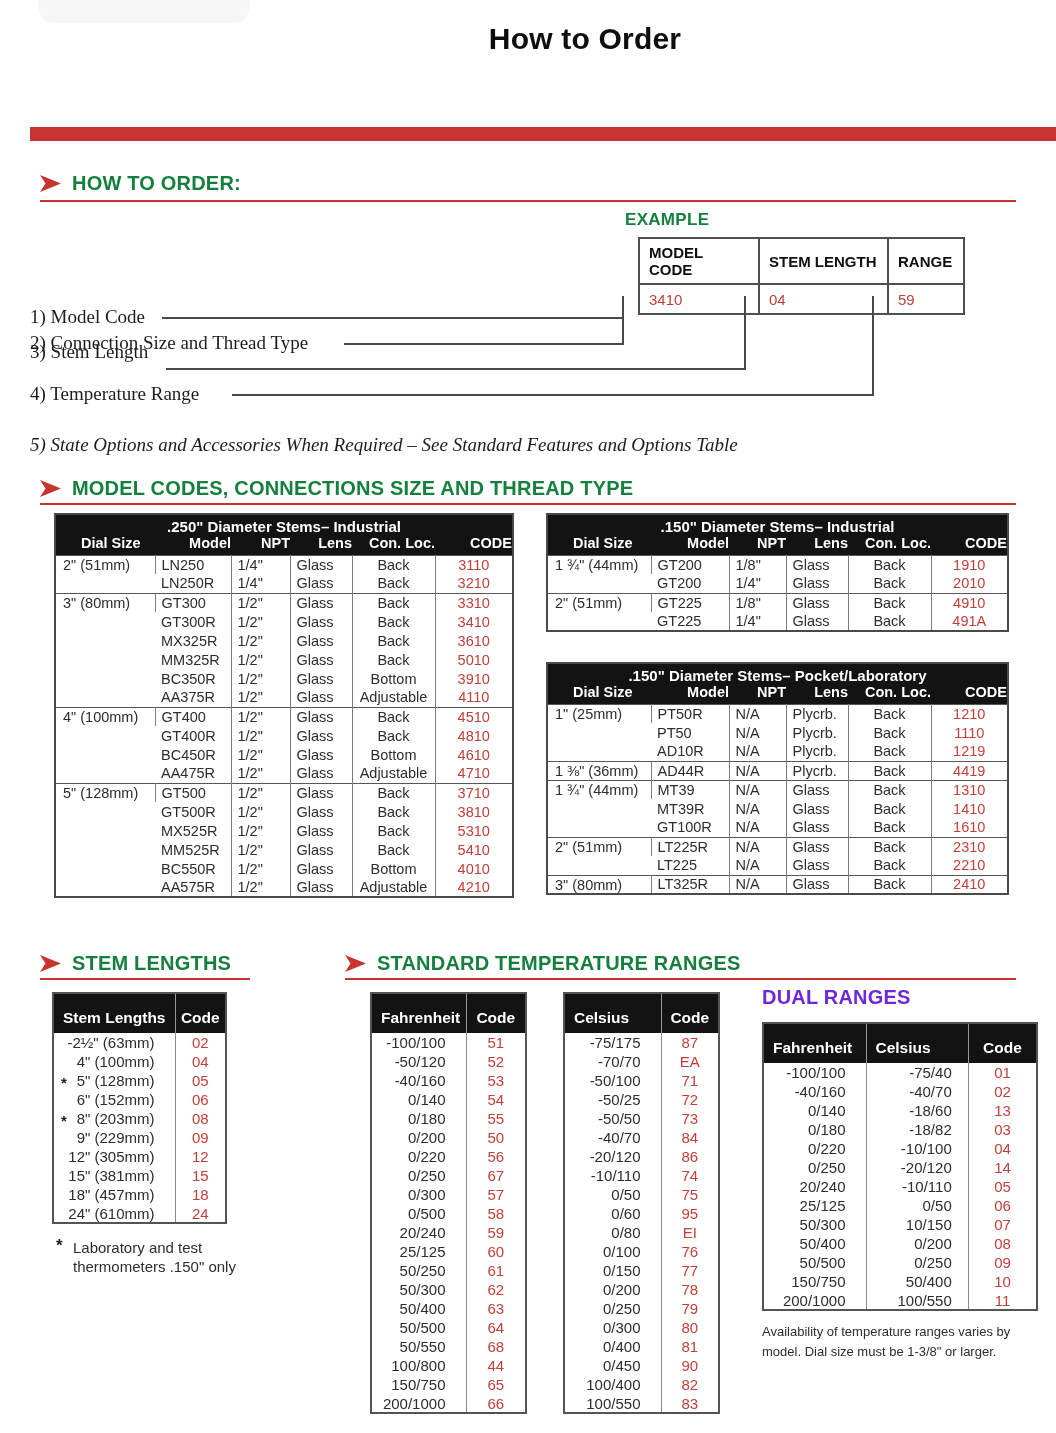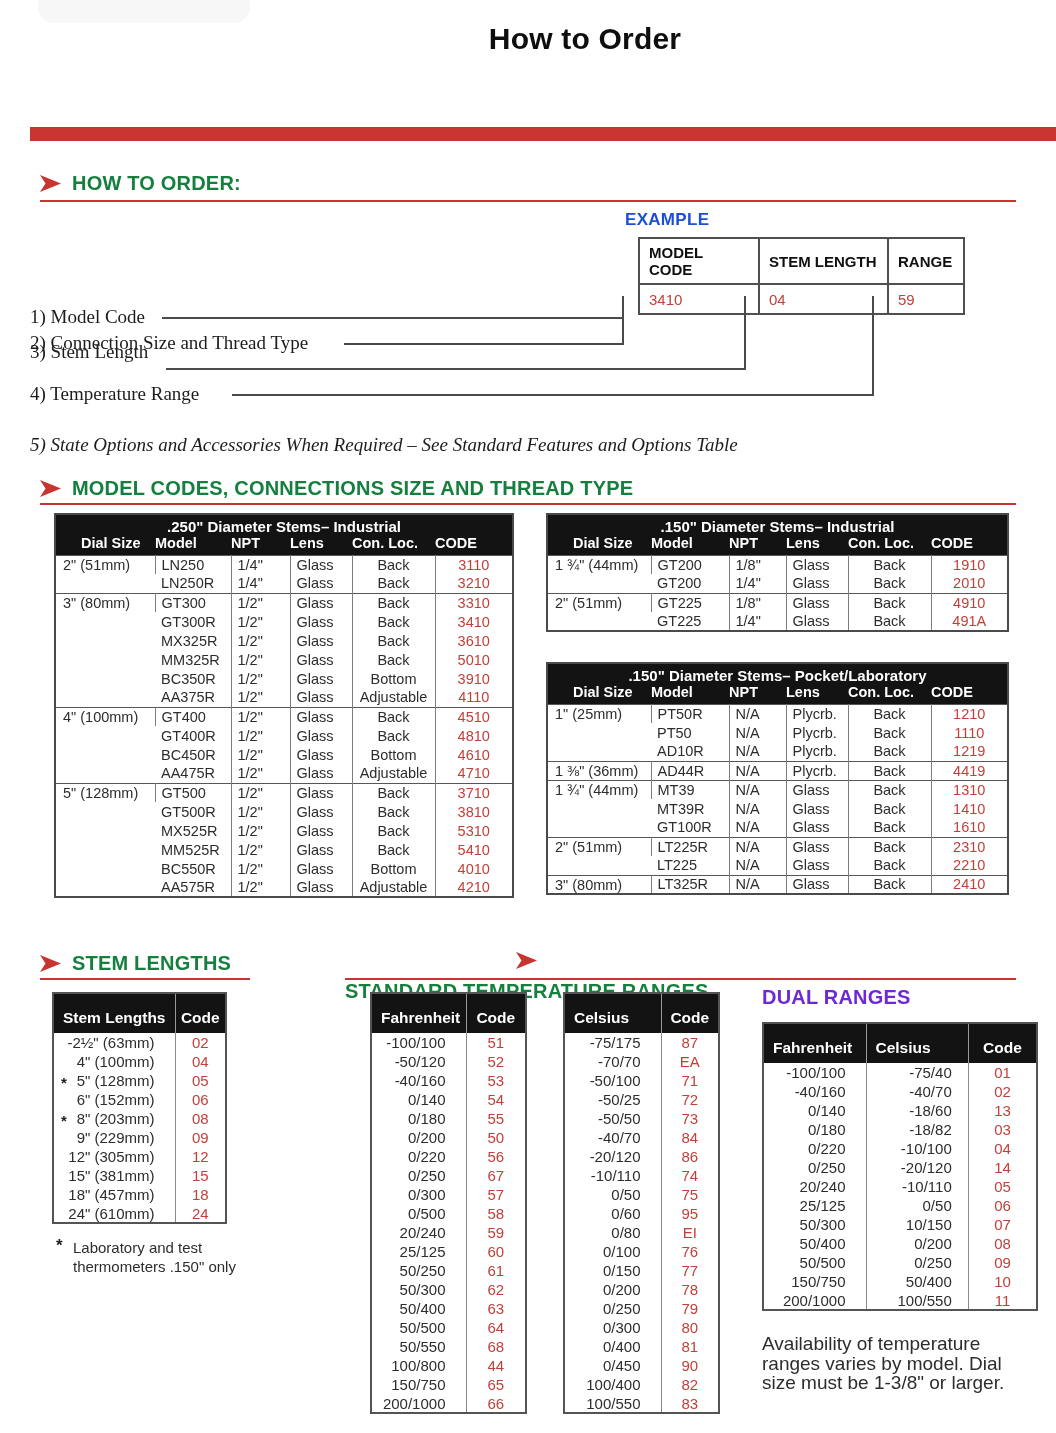--- a/index.html
+++ b/index.html
@@ -14,36 +14,36 @@
     position:relative;width:1056px;height:1433px;background:#fff;overflow:hidden;
     font-family:"Liberation Sans", sans-serif;
   }
   .abs{position:absolute;}
   .tab-shape{left:38px;top:0;width:212px;height:23px;background:#f7f7f8;border-radius:0 0 16px 16px;}
   .page-title{left:57px;top:22px;width:1056px;text-align:center;margin:0;
     font-size:30px;font-weight:bold;color:#0e0e0e;letter-spacing:.2px;}
   .red-bar{left:30px;top:127px;width:1026px;height:14px;background:var(--accent);}
   .sec-head{display:flex;align-items:center;gap:11px;font-weight:bold;color:#15803d;font-size:20px;letter-spacing:.2px;white-space:nowrap;}
   .underline{height:2px;background:var(--accent);}
-  .example-label{font-weight:bold;font-size:17px;color:#1d4ed8;letter-spacing:.3px;}
+  .example-label{font-weight:bold;font-size:17px;color:#15803d;letter-spacing:.3px;}
   table{border-collapse:collapse;}
   
   .ex-table{border:2px solid #4f4f4f;font-size:15px;}
   .ex-table th{border:2px solid #4f4f4f;text-align:left;padding:5px 9px;height:27px;color:#101010;font-size:15px;}
   .ex-table td{border:2px solid #4f4f4f;text-align:left;padding:5px 9px;height:30px;color:var(--code-red);}
   
   .line{background:var(--line);}
   
   .step{font-family:"Liberation Serif", serif;font-size:19px;color:#1c1c1c;white-space:nowrap;line-height:24px;}
   .step-italic{font-style:italic;margin-top:25px;}
   
   .model{border:2px solid #4a4a4a;font-size:14.5px;color:#2d2d2d;table-layout:fixed;}
   .model thead th{background:var(--table-header-bg);color:#fff;font-weight:bold;}
   .model .t-title th{font-size:15px;text-align:center;padding:3px 0 0 0;height:17px;}
-  .model .colhead th{font-size:14.5px;padding:0 0 3px 0;height:20px;text-align:left;}
+  .model .colhead th{font-size:14.5px;padding:0 0 3px 0;height:20px;text-align:right;}
   .model .colhead th:first-child{text-align:left;padding-left:25px;}
   .model td{height:19px;padding:0 6px;border-left:1px solid #7c7c7c;overflow:hidden;white-space:nowrap;}
   .model td:first-child{border-left:none;}
   .model tbody{border-top:1.5px solid #565656;}
   .model td.c-conloc,.model td.c-code{text-align:center;padding:0 2px;}
   .model td.c-code{color:var(--code-red);}
   .model td.dial{vertical-align:top;padding-top:1px;padding-left:7px;}
   
   .codeT{border:2px solid #545454;font-size:15px;color:#2d2d2d;table-layout:fixed;}
   .codeT thead th{background:var(--table-header-bg);color:#fff;height:40px;font-size:15.5px;font-weight:bold;
@@ -55,21 +55,21 @@
   .codeT td.val{text-align:right;padding-right:20px;}
   .codeT td.val2{text-align:right;padding-right:16px;padding-left:31px;}
   .codeT td.code{text-align:center;color:var(--code-red);}
   .codeT td.rel{position:relative;}
   .rowstar{position:absolute;left:7px;top:3px;font-weight:bold;font-size:15px;color:#1d1d1d;}
   
   .fnote{font-size:15px;color:#2d2d2d;line-height:19px;}
   .fnote .fstar{position:absolute;left:0;top:-2px;font-weight:bold;font-size:17px;color:#1d1d1d;}
   .fnote .ftext{display:block;margin-left:17px;width:178px;}
   .dual-head{font-size:20px;font-weight:bold;color:#6d28d9;letter-spacing:.2px;}
-  .note{font-size:19px;color:#2d2d2d;line-height:19.5px;width:264px;margin-top:12px;}
+  .note{font-size:13px;color:#2d2d2d;line-height:19.5px;width:264px;}
 </style>
 </head>
 <body>
 
 <div class="abs tab-shape"></div>
 
 <h1 class="abs page-title">How to Order</h1>
 
 <div class="abs red-bar"></div>
 
@@ -514,21 +514,21 @@
         <td class="val rel">24" (610mm)</td>
         <td class="code">24</td>
       </tr>
     </tbody>
   </table>
 <div class="abs fnote" style="left:56px;top:1238px;">
   <span class="fstar">*</span>
   <span class="ftext">Laboratory and test thermometers .150" only</span>
 </div>
 
-<div class="abs sec-head" style="left:345px;top:952px;flex-direction:column;">
+<div class="abs sec-head" style="left:345px;top:952px;">
   <svg width="21" height="17" viewBox="0 0 21 17">
       <polygon points="0,0 21,8.5 0,17 5.5,8.5" fill="#C8342F"></polygon>
     </svg>
   <span>STANDARD TEMPERATURE RANGES</span>
 </div>
 <div class="abs underline" style="left:345px;top:978px;width:671px;"></div>
 <table class="abs codeT" style="left:370px;top:992px;" id="fahrenheitTable">
     <colgroup>
       <col style="width: 95px;">
       <col style="width: 60px;">

